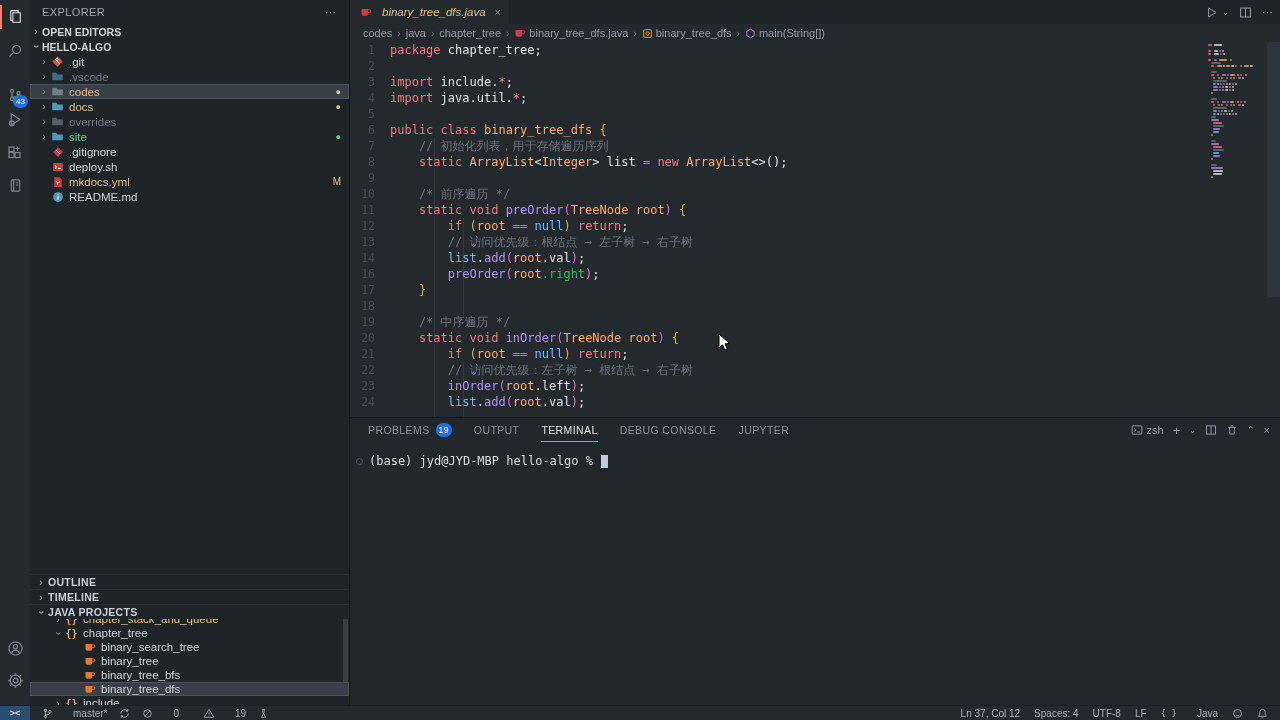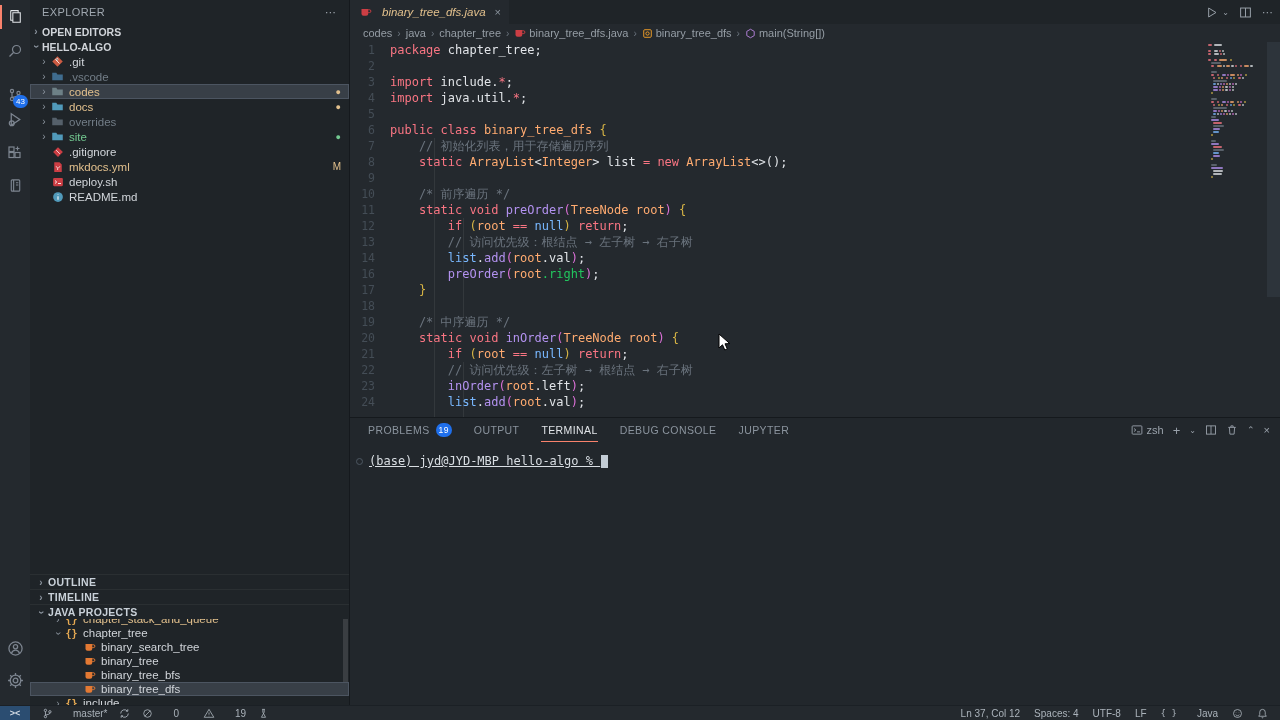--- a/index.html
+++ b/index.html
@@ -215,36 +215,36 @@
               <path d="M8 1.5l6.5 6.5L8 14.5 1.5 8z" fill="#cc3e44"></path>
               <path d="M5.5 5.5l5 5" stroke="#fff" stroke-width="1"></path>
             </svg>
           </span>
           <span style="color:#d1d5da">.gitignore</span>
         </div>
         <div class="row">
           <span style="width:20px;flex:none"></span>
           <span class="tree-icon">
             <svg width="12" height="12" viewBox="0 0 16 16">
+              <rect x="1.5" y="2.5" width="13" height="11" rx="1.5" fill="#cc3e44"></rect>
+              <path d="M4 6l2.3 2L4 10M8 10h4" stroke="#fff" stroke-width="1.2" fill="none"></path>
+            </svg>
+          </span>
+          <span style="color:#d1d5da">deploy.sh</span>
+        </div>
+        <div class="row">
+          <span style="width:20px;flex:none"></span>
+          <span class="tree-icon">
+            <svg width="12" height="12" viewBox="0 0 16 16">
               <path d="M3 1.5h7l3 3v10H3z" fill="#cc3e44"></path>
               <path d="M5.5 7l2 2.5v2.5M10.5 7l-2 2.5" stroke="#fff" stroke-width="1" fill="none"></path>
             </svg>
           </span>
           <span style="color:#e2c08d">mkdocs.yml</span>
           <span class="gitbadge">M</span>
-        </div>
-        <div class="row">
-          <span style="width:20px;flex:none"></span>
-          <span class="tree-icon">
-            <svg width="12" height="12" viewBox="0 0 16 16">
-              <rect x="1.5" y="2.5" width="13" height="11" rx="1.5" fill="#cc3e44"></rect>
-              <path d="M4 6l2.3 2L4 10M8 10h4" stroke="#fff" stroke-width="1.2" fill="none"></path>
-            </svg>
-          </span>
-          <span style="color:#d1d5da">deploy.sh</span>
         </div>
         <div class="row">
           <span style="width:20px;flex:none"></span>
           <span class="tree-icon">
             <svg width="12" height="12" viewBox="0 0 16 16">
               <circle cx="8" cy="8" r="6.5" fill="#519aba"></circle>
               <path d="M8 4.6v.8M8 7v4.5" stroke="#fff" stroke-width="1.4"></path>
             </svg>
           </span>
           <span style="color:#d1d5da">README.md</span>
@@ -737,21 +737,21 @@
         <span>
             <svg width="12" height="12" viewBox="0 0 16 16" fill="none" stroke="currentColor" stroke-width="1.2">
               <path d="M3 4.5h10M6.5 4V2.5h3V4M4.5 4.5l.7 9h5.6l.7-9"></path>
             </svg>
           </span>
         <span style="font-size:9px;">⌃</span>
         <span>×</span>
       </div>
       <div class="terminal-body">
         <span class="cmd-circle"></span>
-        <span style="white-space:pre;text-decoration:underline;">(base) jyd@JYD-MBP hello-algo % </span>
+        <span style="white-space:pre;">(base) jyd@JYD-MBP hello-algo % </span>
         <span class="term-cursor"></span>
       </div>
     </div>
   </div>
 
   <div class="statusbar">
     <div class="sb-left">
       <div class="remote">&gt;&lt;</div>
       <div class="sb-item">
         <svg width="11" height="11" viewBox="0 0 16 16" fill="none" stroke="currentColor" stroke-width="1.3">

